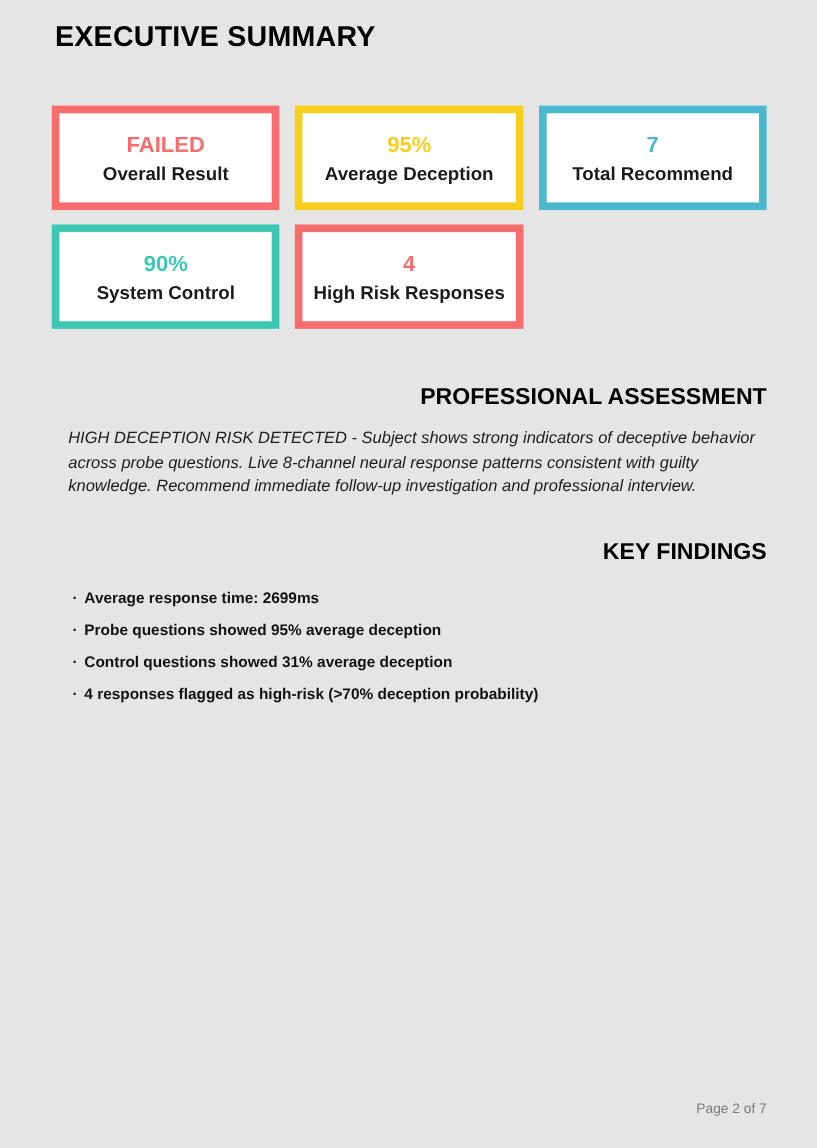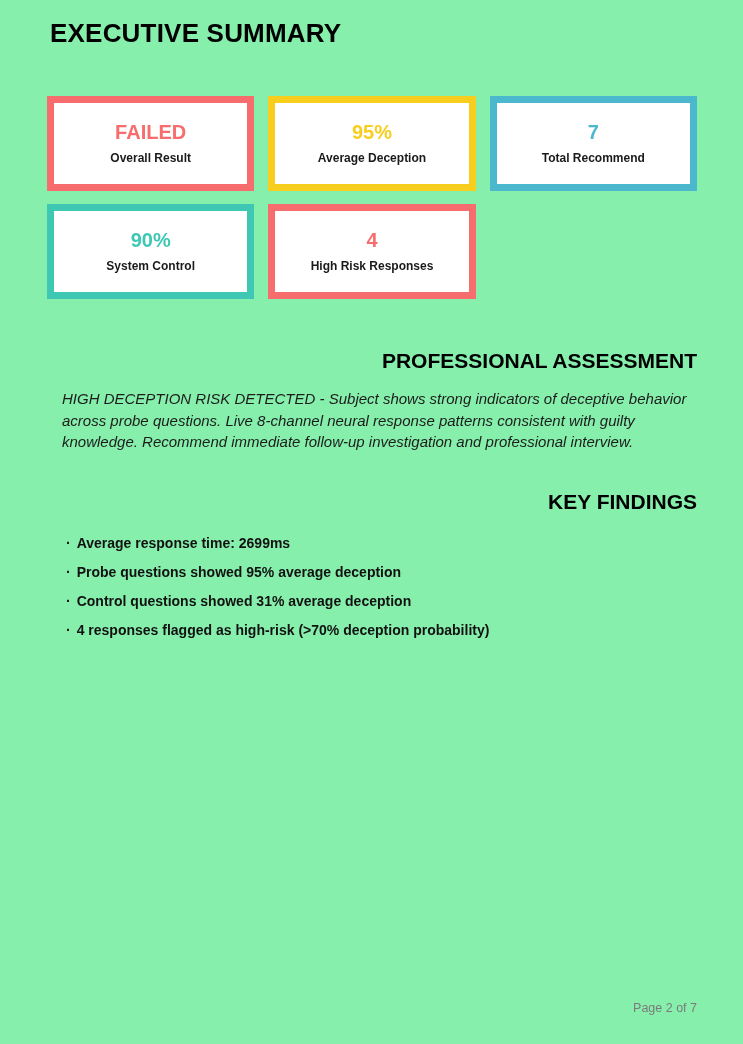--- a/index.html
+++ b/index.html
@@ -1,19 +1,19 @@
 <!DOCTYPE html>
 <html><head>
 <meta charset="utf-8">
 <style>
   html,body{margin:0;padding:0;background:#ffffff;}
   .page{
     position:relative;
     width:743px;height:1044px;
-    background:#86efac;
+    background:#e5e5e5;
     font-family:"Liberation Sans", sans-serif;
     color:#000;
     overflow:hidden;
   }
   .doc-title{
     margin:0;
     padding:18px 46px 0 50px;
     font-size:26px;
     font-weight:bold;
     letter-spacing:0.2px;
@@ -36,21 +36,21 @@
     justify-content:center;
     text-align:center;
   }
   .card .value{
     font-size:20px;
     font-weight:bold;
     line-height:20px;
   }
   .card .label{
     margin-top:10px;
-    font-size:12px;
+    font-size:17px;
     font-weight:bold;
     color:#1a1a1a;
     line-height:13px;
   }
   .section{
     margin:0 46px 0 50px;
   }
   .section-heading{
     margin:0;
     font-size:21px;

